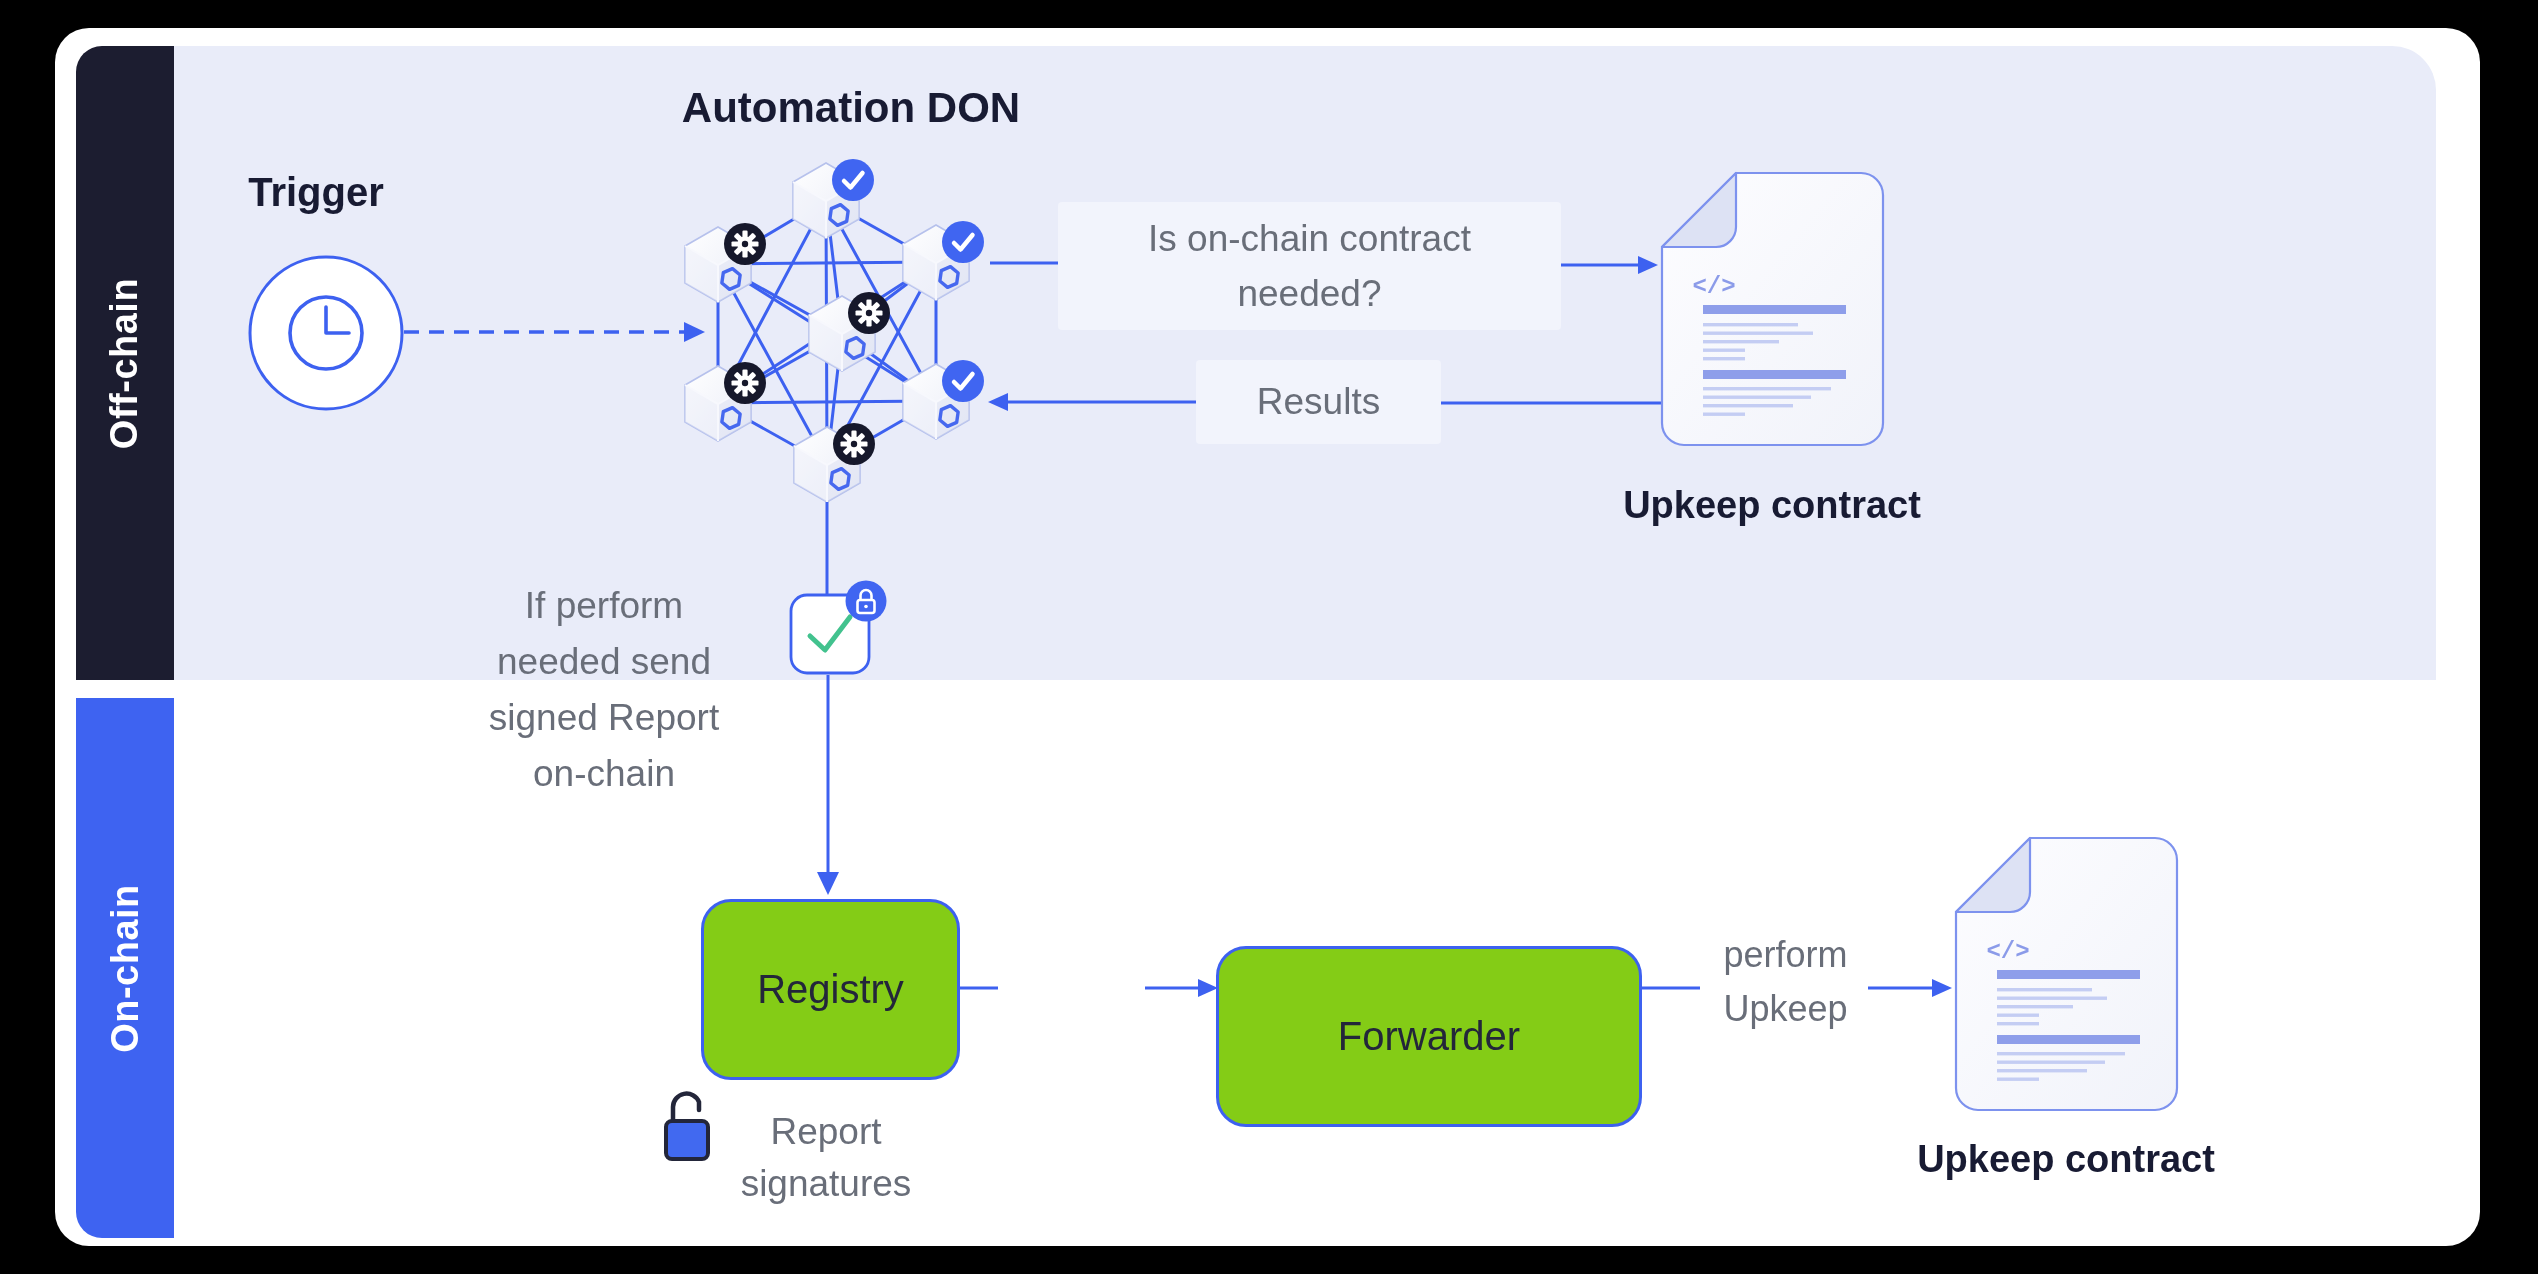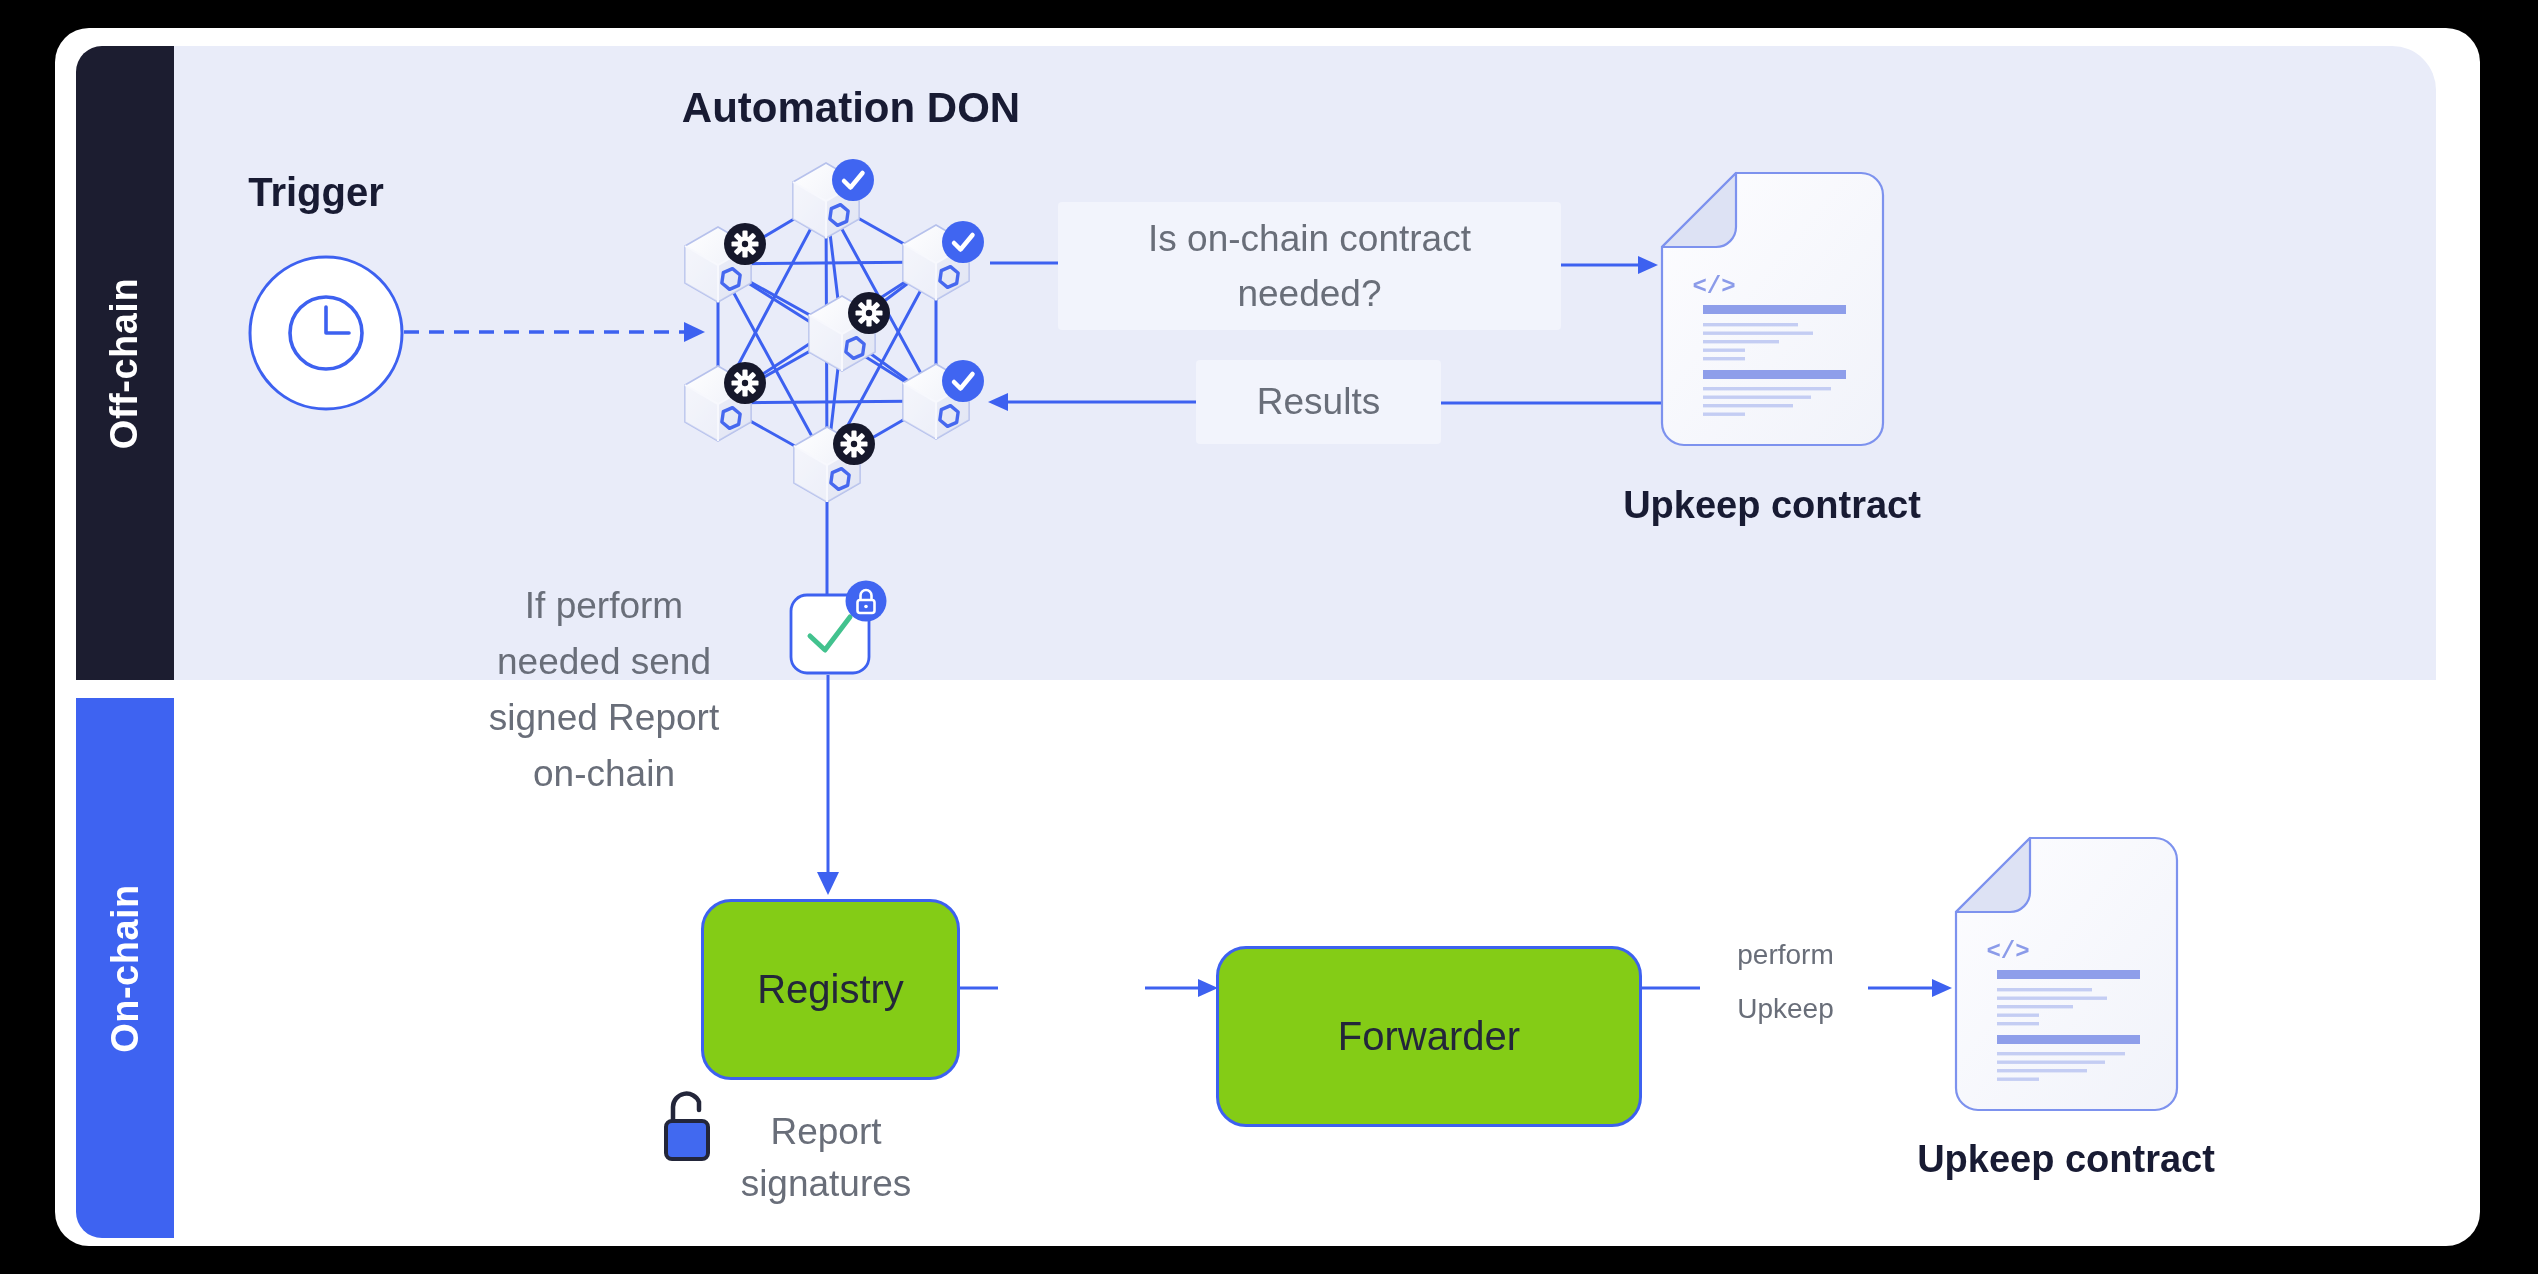--- a/index.html
+++ b/index.html
@@ -213,20 +213,20 @@
 
   <div class="node-box" style="left:701px;top:899px;width:253px;height:175px;">
     <span data-bind="onchain.registry_label">Registry</span>
   </div>
 
 
   <div class="node-box" style="left:1216px;top:901px;width:420px;height:175px;margin-top:45px;">
     <span data-bind="onchain.forwarder_label">Forwarder</span>
   </div>
 
-  <div class="txt" style="left:1698px;top:928px;width:175px;font-size:28px;line-height:54px;" data-bind-lines="onchain.perform_upkeep_lines">perform
+  <div class="txt" style="left:1698px;top:928px;width:175px;font-size:36px;line-height:54px;" data-bind-lines="onchain.perform_upkeep_lines">perform
 Upkeep</div>
 
   <div class="txt-bold" style="left:1896px;top:1138px;width:340px;font-size:38px;" data-bind="onchain.upkeep_contract_label">Upkeep contract</div>
 
   <div class="txt" style="left:716px;top:1106px;width:220px;line-height:52px;" data-bind-lines="onchain.verify_lines">Report
 signatures</div>
 </div>
 
 </body></html>

